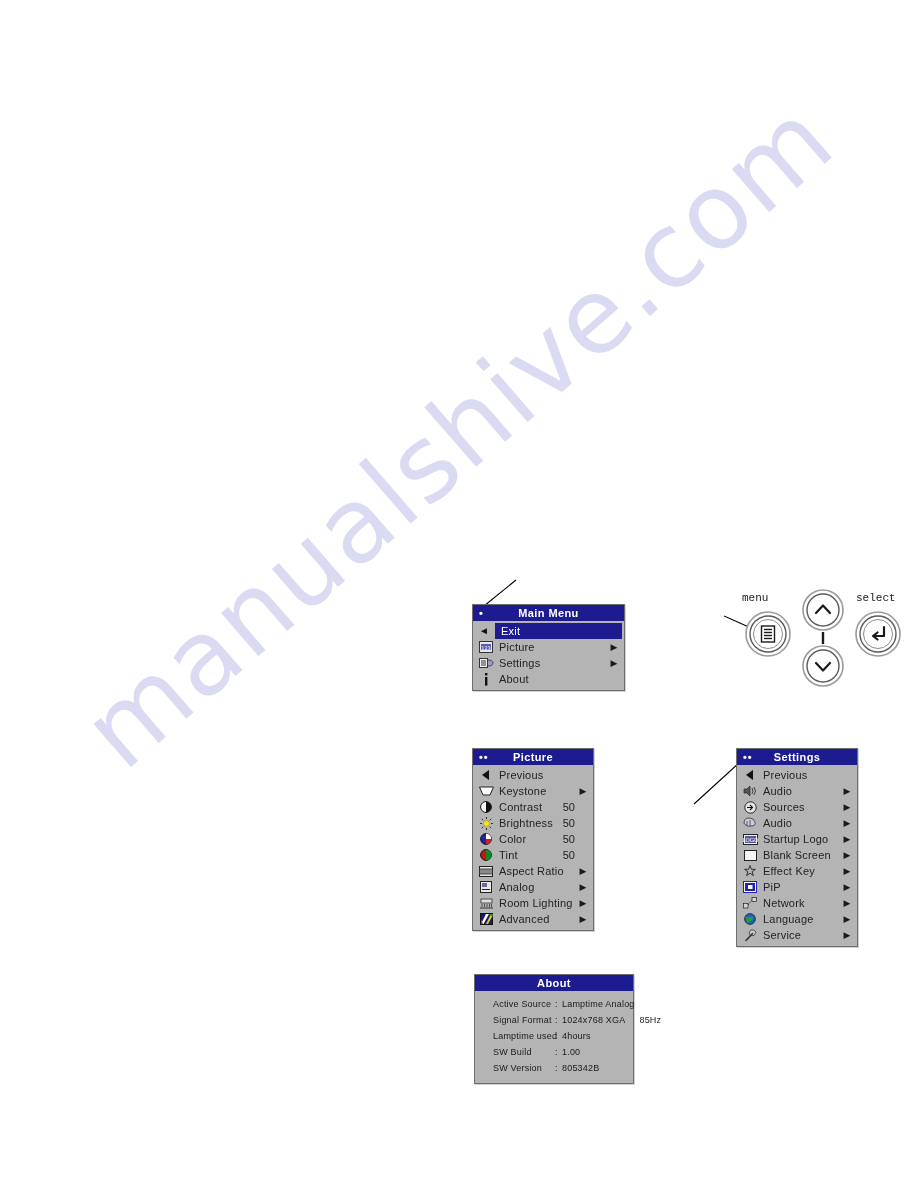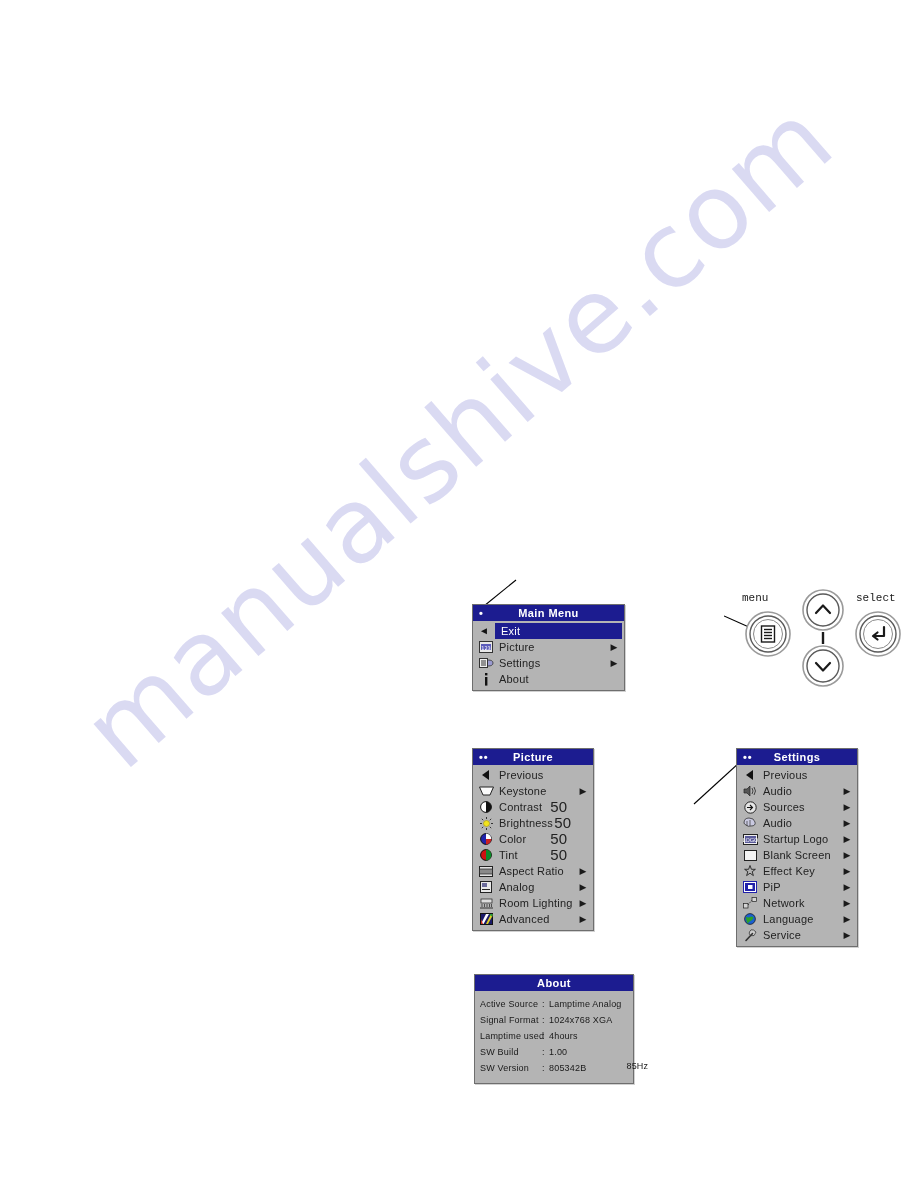--- a/index.html
+++ b/index.html
@@ -100,23 +100,23 @@
     align-items: center;
     justify-content: center;
     margin-right: 4px;
   }
   .osd-row .lbl {
     flex: 1;
     white-space: nowrap;
     letter-spacing: .2px;
   }
   .osd-row .val {
-    font-size: 15px;
+    font-size: 11px;
     color: #222222;
-    margin-right: 26px;
+    margin-right: 18px;
     min-width: 18px;
     text-align: right;
   }
   .osd-row .arrow {
     width: 12px;
     min-width: 12px;
     text-align: center;
     font-size: 9px;
     color: #1a1a1a;
     margin-right: 4px;
@@ -134,27 +134,27 @@
   #about-panel { left: 474px; top: 974px;  width: 160px; height: 110px; }
 
   
   #about-panel .osd-body { padding: 5px 0 0 0; }
   .about-line {
     display: flex;
     font-size: 9px;
     color: #1a1a1a;
     height: 16px;
     line-height: 16px;
-    padding-left: 5px;
+    padding-left: 18px;
     white-space: nowrap;
   }
   .about-line .al-key { width: 62px; min-width: 62px; letter-spacing: .2px;}
   .about-line .al-sep { width: 7px; min-width: 7px; }
   .about-line .al-val { letter-spacing: .2px; }
-  .about-line .al-val2 { margin-left: 14px; margin-top: 46px; }
+  .about-line .al-val2 { margin-left: 14px; }
 
   
   #keypad {
     position: absolute;
     left: 738px;
     top: 586px;
     width: 170px;
     height: 106px;
     z-index: 6;
   }

